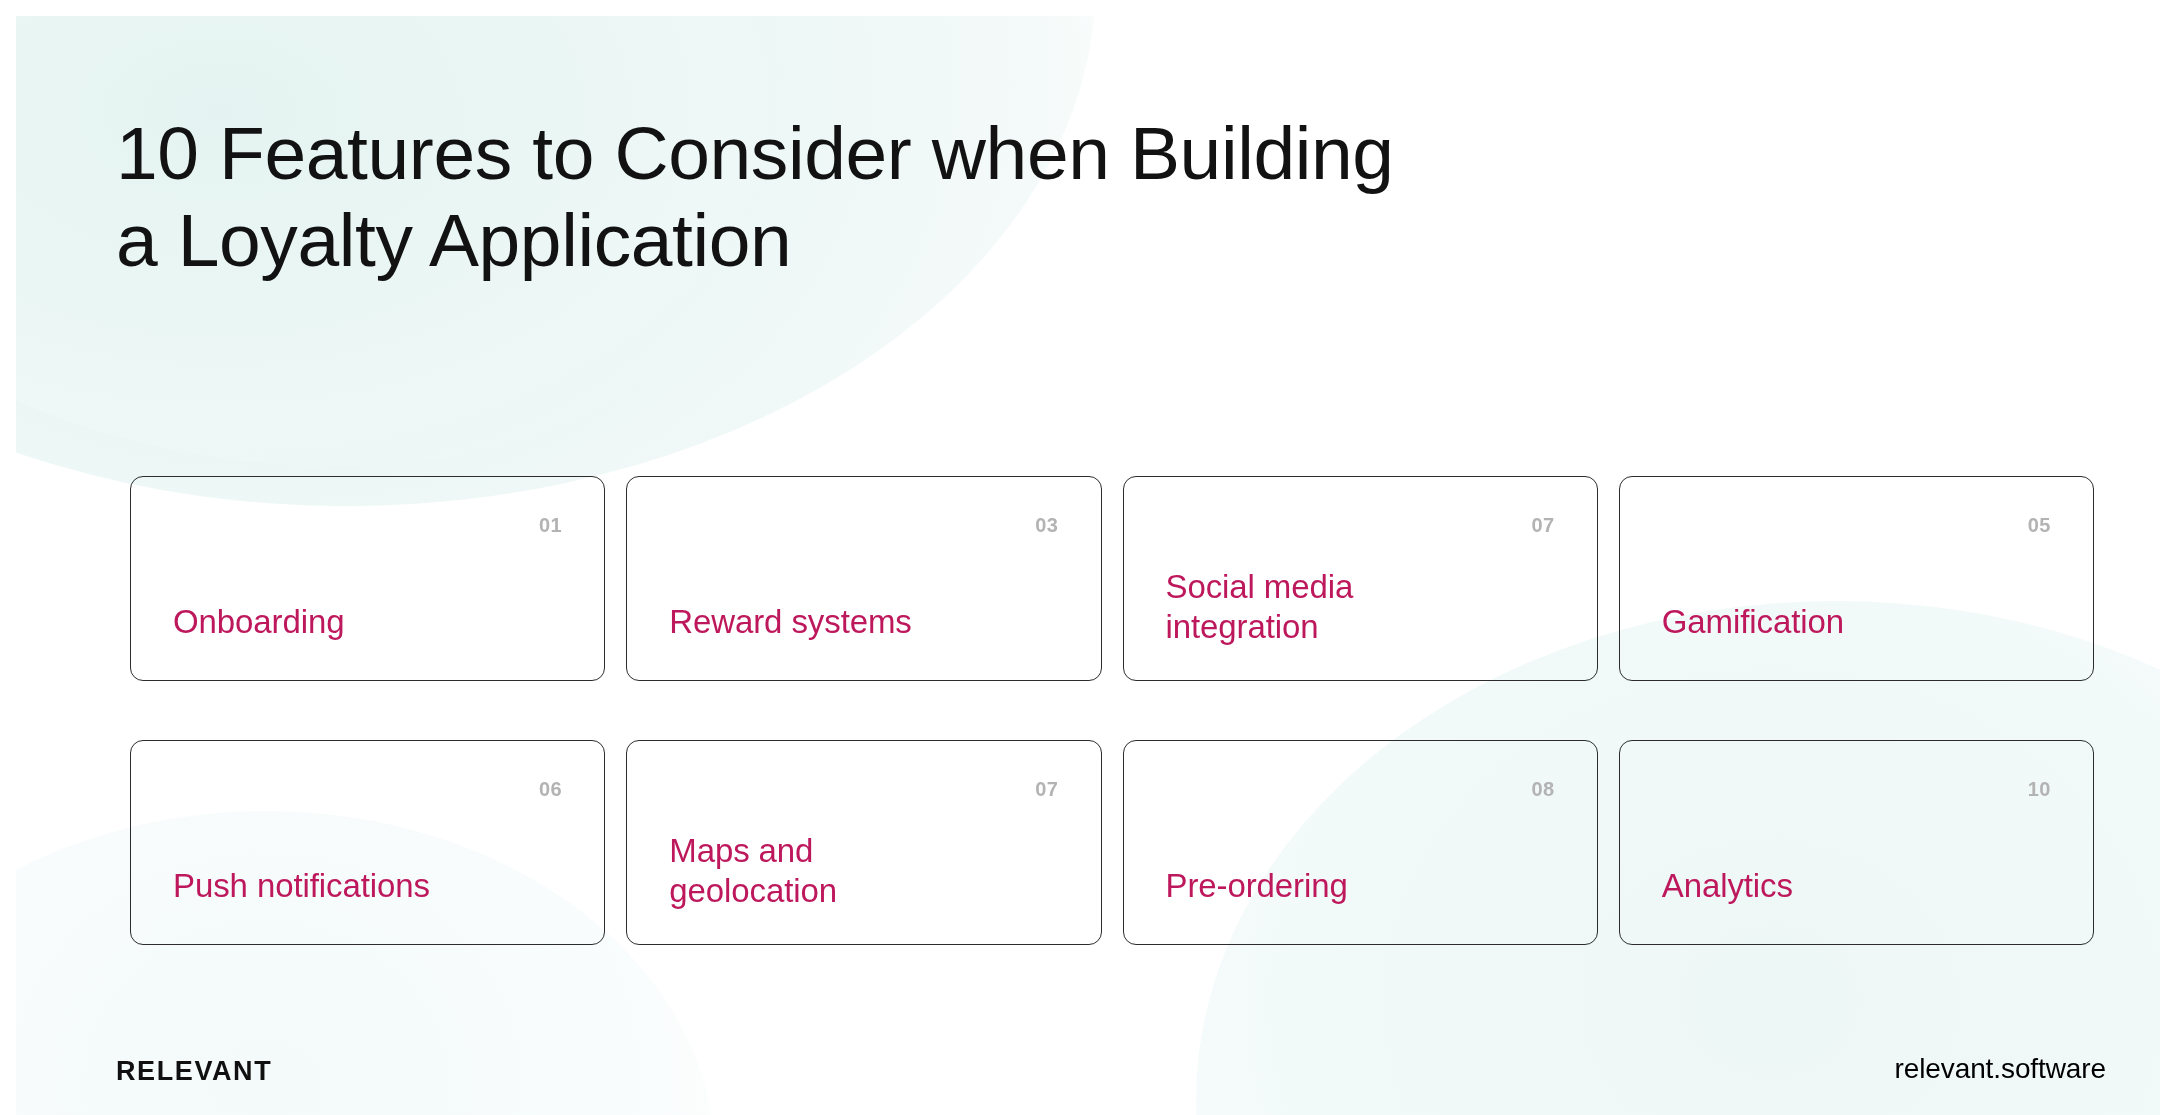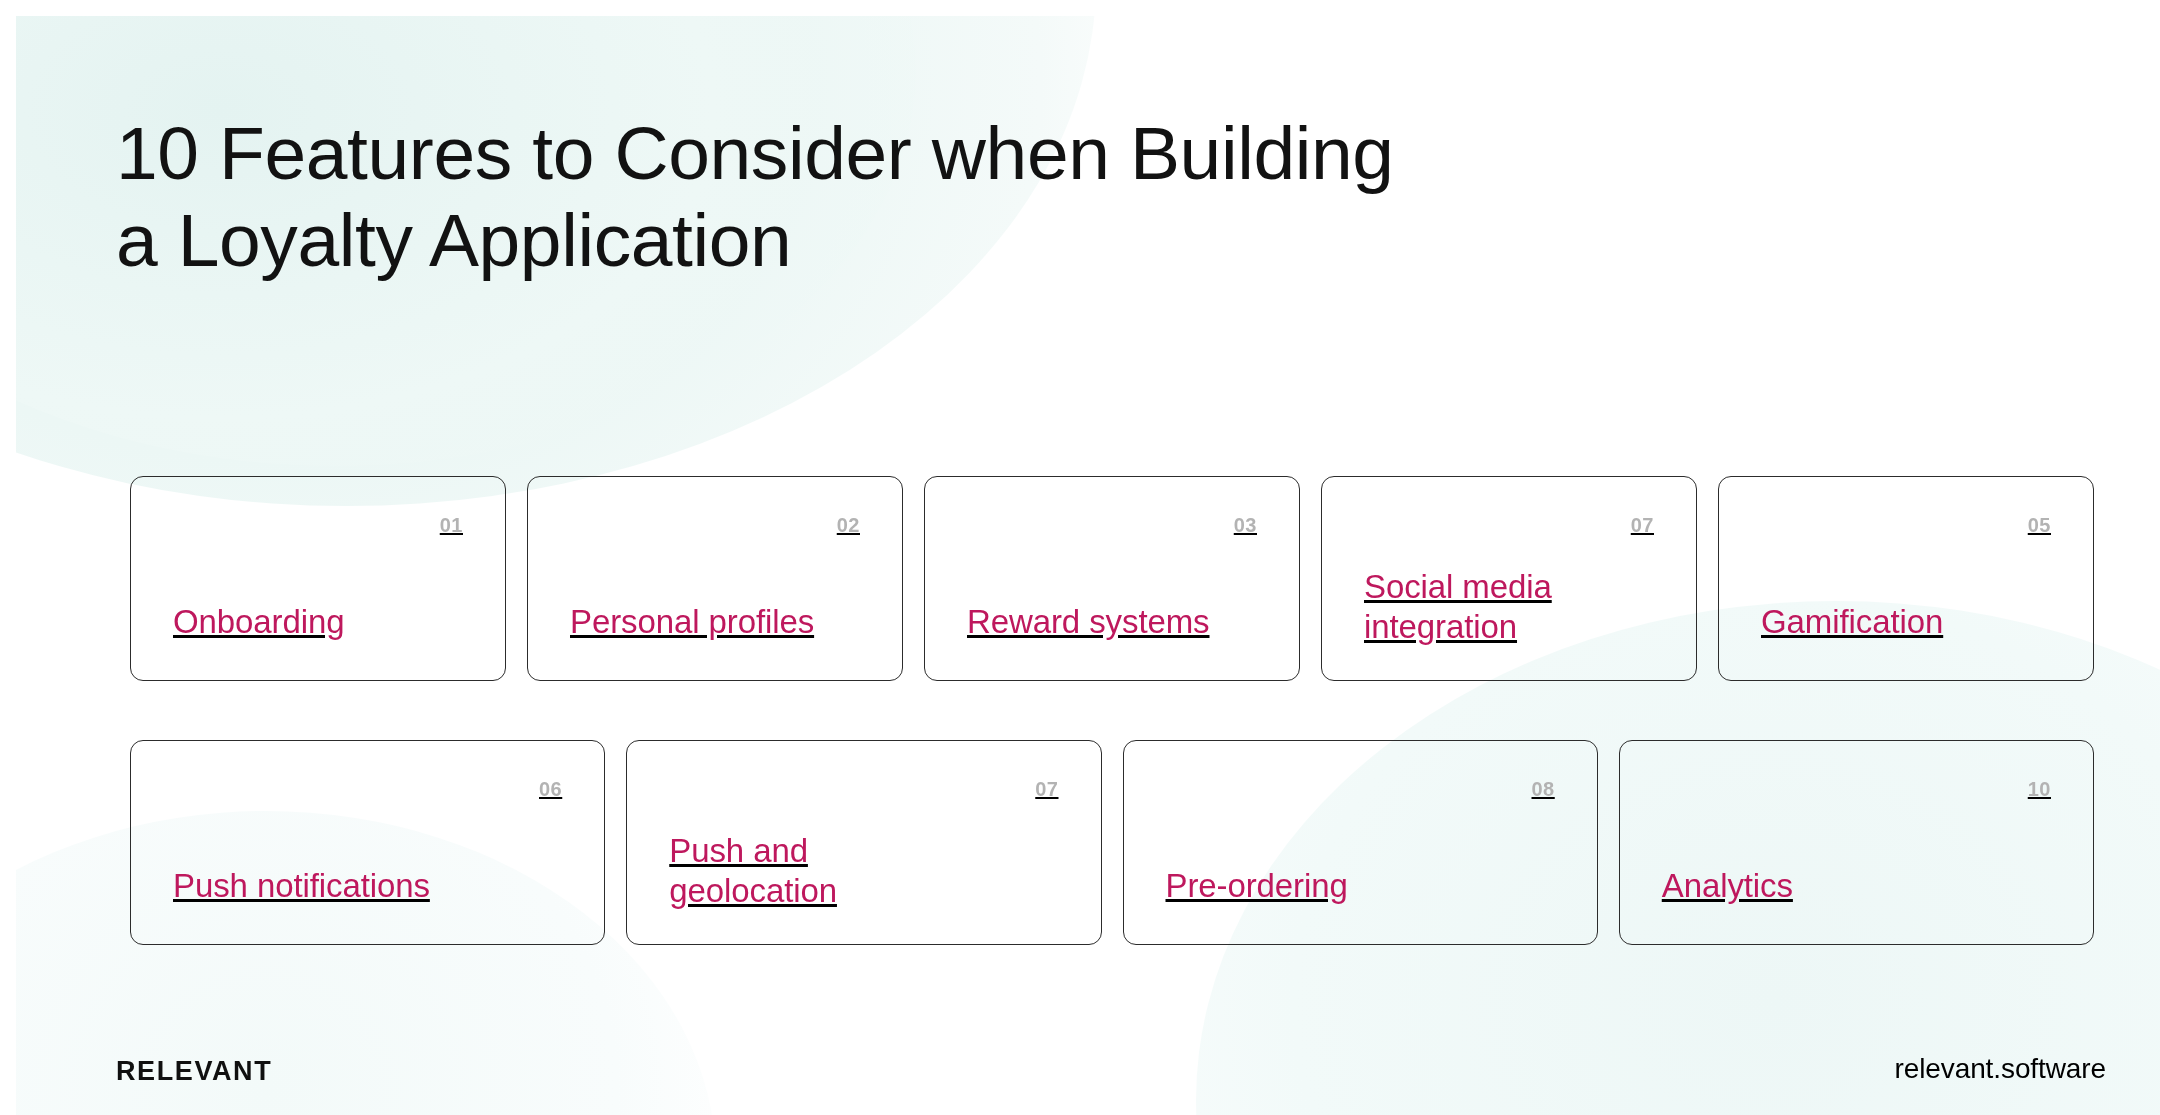--- a/index.html
+++ b/index.html
@@ -94,21 +94,20 @@
     left: 66px;
     top: 412px;
     width: 2028px;
     display: flex;
     flex-direction: column;
     gap: 27px;
   }
   .row {
     display: flex;
     gap: 21px;
-    text-decoration: underline;
   }
   .card {
     position: relative;
     flex: 1 1 0;
     height: 205px;
     border: 1.6px solid #2c2c2c;
     border-radius: 13px;
     background: transparent;
     padding: 22px 26px 22px 26px;
     display: flex;
@@ -168,24 +167,20 @@
 a Loyalty Application</h1>
 
   <div class="grid">
 
     <div class="row">
       <div class="card">
         <span class="card-num">01</span>
         <span class="card-label">Onboarding</span>
       </div>
       <div class="card">
-        <span class="card-num">02</span>
-        <span class="card-label">Personal profiles</span>
-      </div>
-      <div class="card">
         <span class="card-num">03</span>
         <span class="card-label">Reward systems</span>
       </div>
       <div class="card">
         <span class="card-num">07</span>
         <span class="card-label">Social media
 integration</span>
       </div>
       <div class="card">
         <span class="card-num">05</span>
@@ -193,21 +188,21 @@
       </div>
     </div>
 
     <div class="row">
       <div class="card">
         <span class="card-num">06</span>
         <span class="card-label">Push notifications</span>
       </div>
       <div class="card">
         <span class="card-num">07</span>
-        <span class="card-label">Push and
+        <span class="card-label">Maps and
 geolocation</span>
       </div>
       <div class="card">
         <span class="card-num">08</span>
         <span class="card-label">Pre-ordering</span>
       </div>
       <div class="card">
         <span class="card-num">10</span>
         <span class="card-label">Analytics</span>
       </div>

